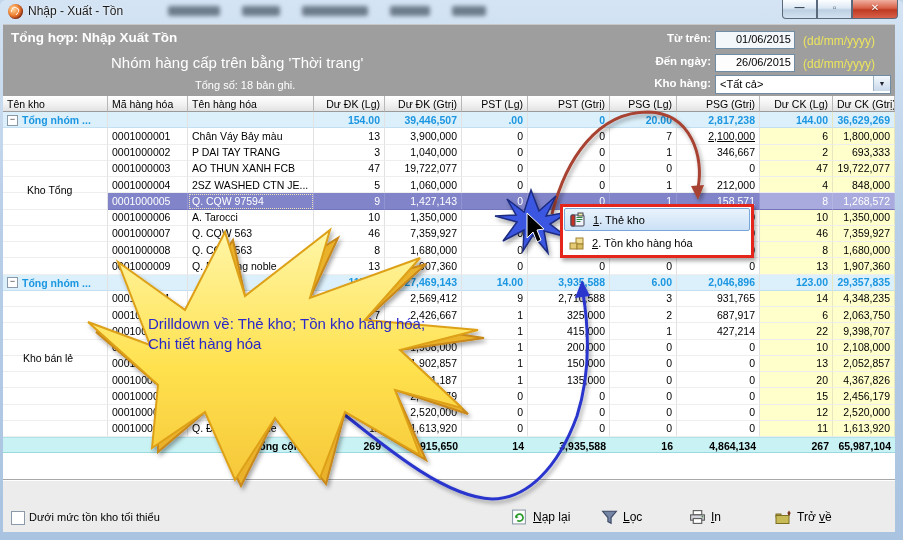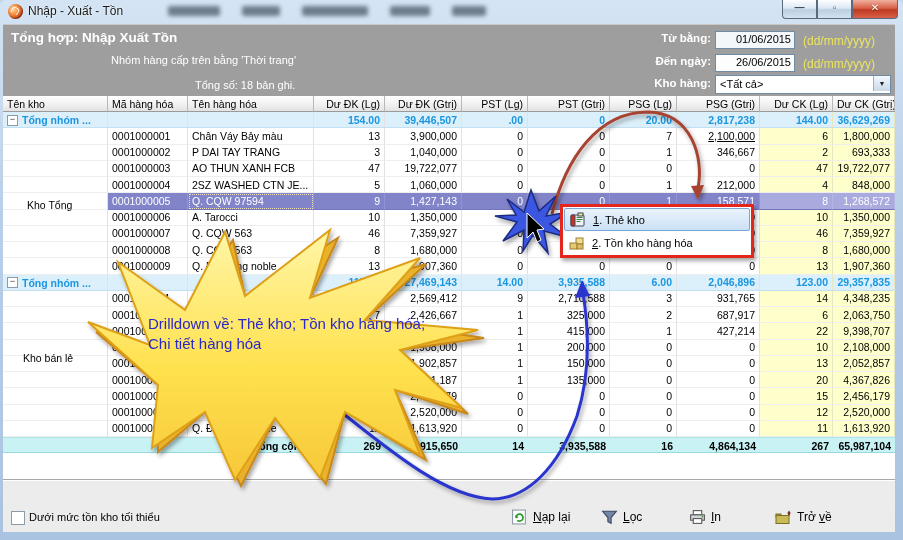--- a/index.html
+++ b/index.html
@@ -23,21 +23,21 @@
           background:linear-gradient(180deg,#fdfeff 0%,#dce8f4 45%,#bccfe2 55%,#d2e2f0 100%);
           color:#3a4a5a;font-size:10px;line-height:16px;text-align:center;font-weight:bold;}
   .winbtn.first{border-radius:0 0 0 4px;}
   .winbtn.close{width:44px;border-radius:0 0 4px 0;
           background:linear-gradient(180deg,#f0b0a0 0%,#d86048 45%,#c03a22 55%,#d8604a 100%);
           color:#fff;text-shadow:0 1px 1px rgba(0,0,0,.4);}
   
   .panel{position:absolute;left:3px;top:24px;width:892px;height:72px;background:#9e9e9e;
          border-top:1px solid #c8c8c8;}
   .panel .big{position:absolute;left:8px;top:5px;font-size:13.5px;font-weight:bold;color:#fff;}
-  .panel .sub{position:absolute;left:108px;top:29px;font-size:11px;color:#fff;}
+  .panel .sub{position:absolute;left:108px;top:29px;font-size:15px;color:#fff;}
   .panel .cnt{position:absolute;left:192px;top:54px;font-size:11px;color:#fff;}
   .flabel{position:absolute;width:95px;text-align:right;font-size:11.5px;font-weight:bold;color:#fff;}
   .finput{position:absolute;left:712px;width:74px;height:15px;background:#fdfdfd;border:1px solid #708ca4;
           font-size:11px;text-align:right;padding:1px 3px 0 1px;color:#000;}
   .ffmt{position:absolute;left:800px;font-size:12px;color:#ece45e;}
   .combo{position:absolute;left:712px;top:50px;width:174px;height:17px;background:#fff;border:1px solid #708ca4;}
   .combo .val{position:absolute;left:4px;top:2px;font-size:11px;color:#000;}
   .combo .drop{position:absolute;right:0;top:0;width:16px;height:15px;
           background:linear-gradient(180deg,#f4f8fc,#c8d8ea);border-left:1px solid #9ab0c4;
           font-size:7px;color:#223;text-align:center;line-height:15px;}
@@ -100,21 +100,21 @@
       <div class="winbtn">▫</div>
       <div class="winbtn close">✕</div>
     </div>
   </div>
 
   <div class="panel">
     <div class="big">Tổng hợp: Nhập Xuất Tồn</div>
     <div class="sub">Nhóm hàng cấp trên bằng 'Thời trang'</div>
     <div class="cnt">Tổng số: 18 bản ghi.</div>
 
-    <div class="flabel" style="left:613px;top:7px;">Từ bằng:</div>
+    <div class="flabel" style="left:613px;top:7px;">Từ trên:</div>
     <div class="finput" style="top:6px;background:#f4f7fa;">01/06/2015</div>
     <div class="ffmt" style="top:9px;">(dd/mm/yyyy)</div>
 
     <div class="flabel" style="left:613px;top:30px;">Đến ngày:</div>
     <div class="finput" style="top:29px;">26/06/2015</div>
     <div class="ffmt" style="top:32px;">(dd/mm/yyyy)</div>
 
     <div class="flabel" style="left:613px;top:52px;">Kho hàng:</div>
     <div class="combo">
       <span class="val">&lt;Tất cả&gt;</span>
@@ -412,21 +412,21 @@
           <div class="gcell num " style="width: 71px; height: 100%;">269</div>
           <div class="gcell num " style="width: 77px; height: 100%;">66,915,650</div>
           <div class="gcell num " style="width: 66px; height: 100%;">14</div>
           <div class="gcell num " style="width: 82px; height: 100%;">3,935,588</div>
           <div class="gcell num " style="width: 67px; height: 100%;">16</div>
           <div class="gcell num " style="width: 83px; height: 100%;">4,864,134</div>
           <div class="gcell num ck " style="width: 73px; height: 100%;">267</div>
           <div class="gcell num ck " style="width: 62px; height: 100%;">65,987,104</div>
         </div>
       </div>
-    <div class="wh-label" style="left:24px;top:103px;">Kho Tổng</div>
+    <div class="wh-label" style="left:24px;top:88px;">Kho Tổng</div>
     <div class="wh-label" style="left:20px;top:256px;">Kho bán lẻ</div>
   </div>
 
   <div class="gap-sep"></div>
   <div class="footer">
     <div class="chk"></div>
     <div class="chk-label">Dưới mức tồn kho tối thiểu</div>
 
     <div class="fbtn" style="left:508px;">
       <svg class="cicon" width="15" height="15" viewBox="0 0 15 15">

